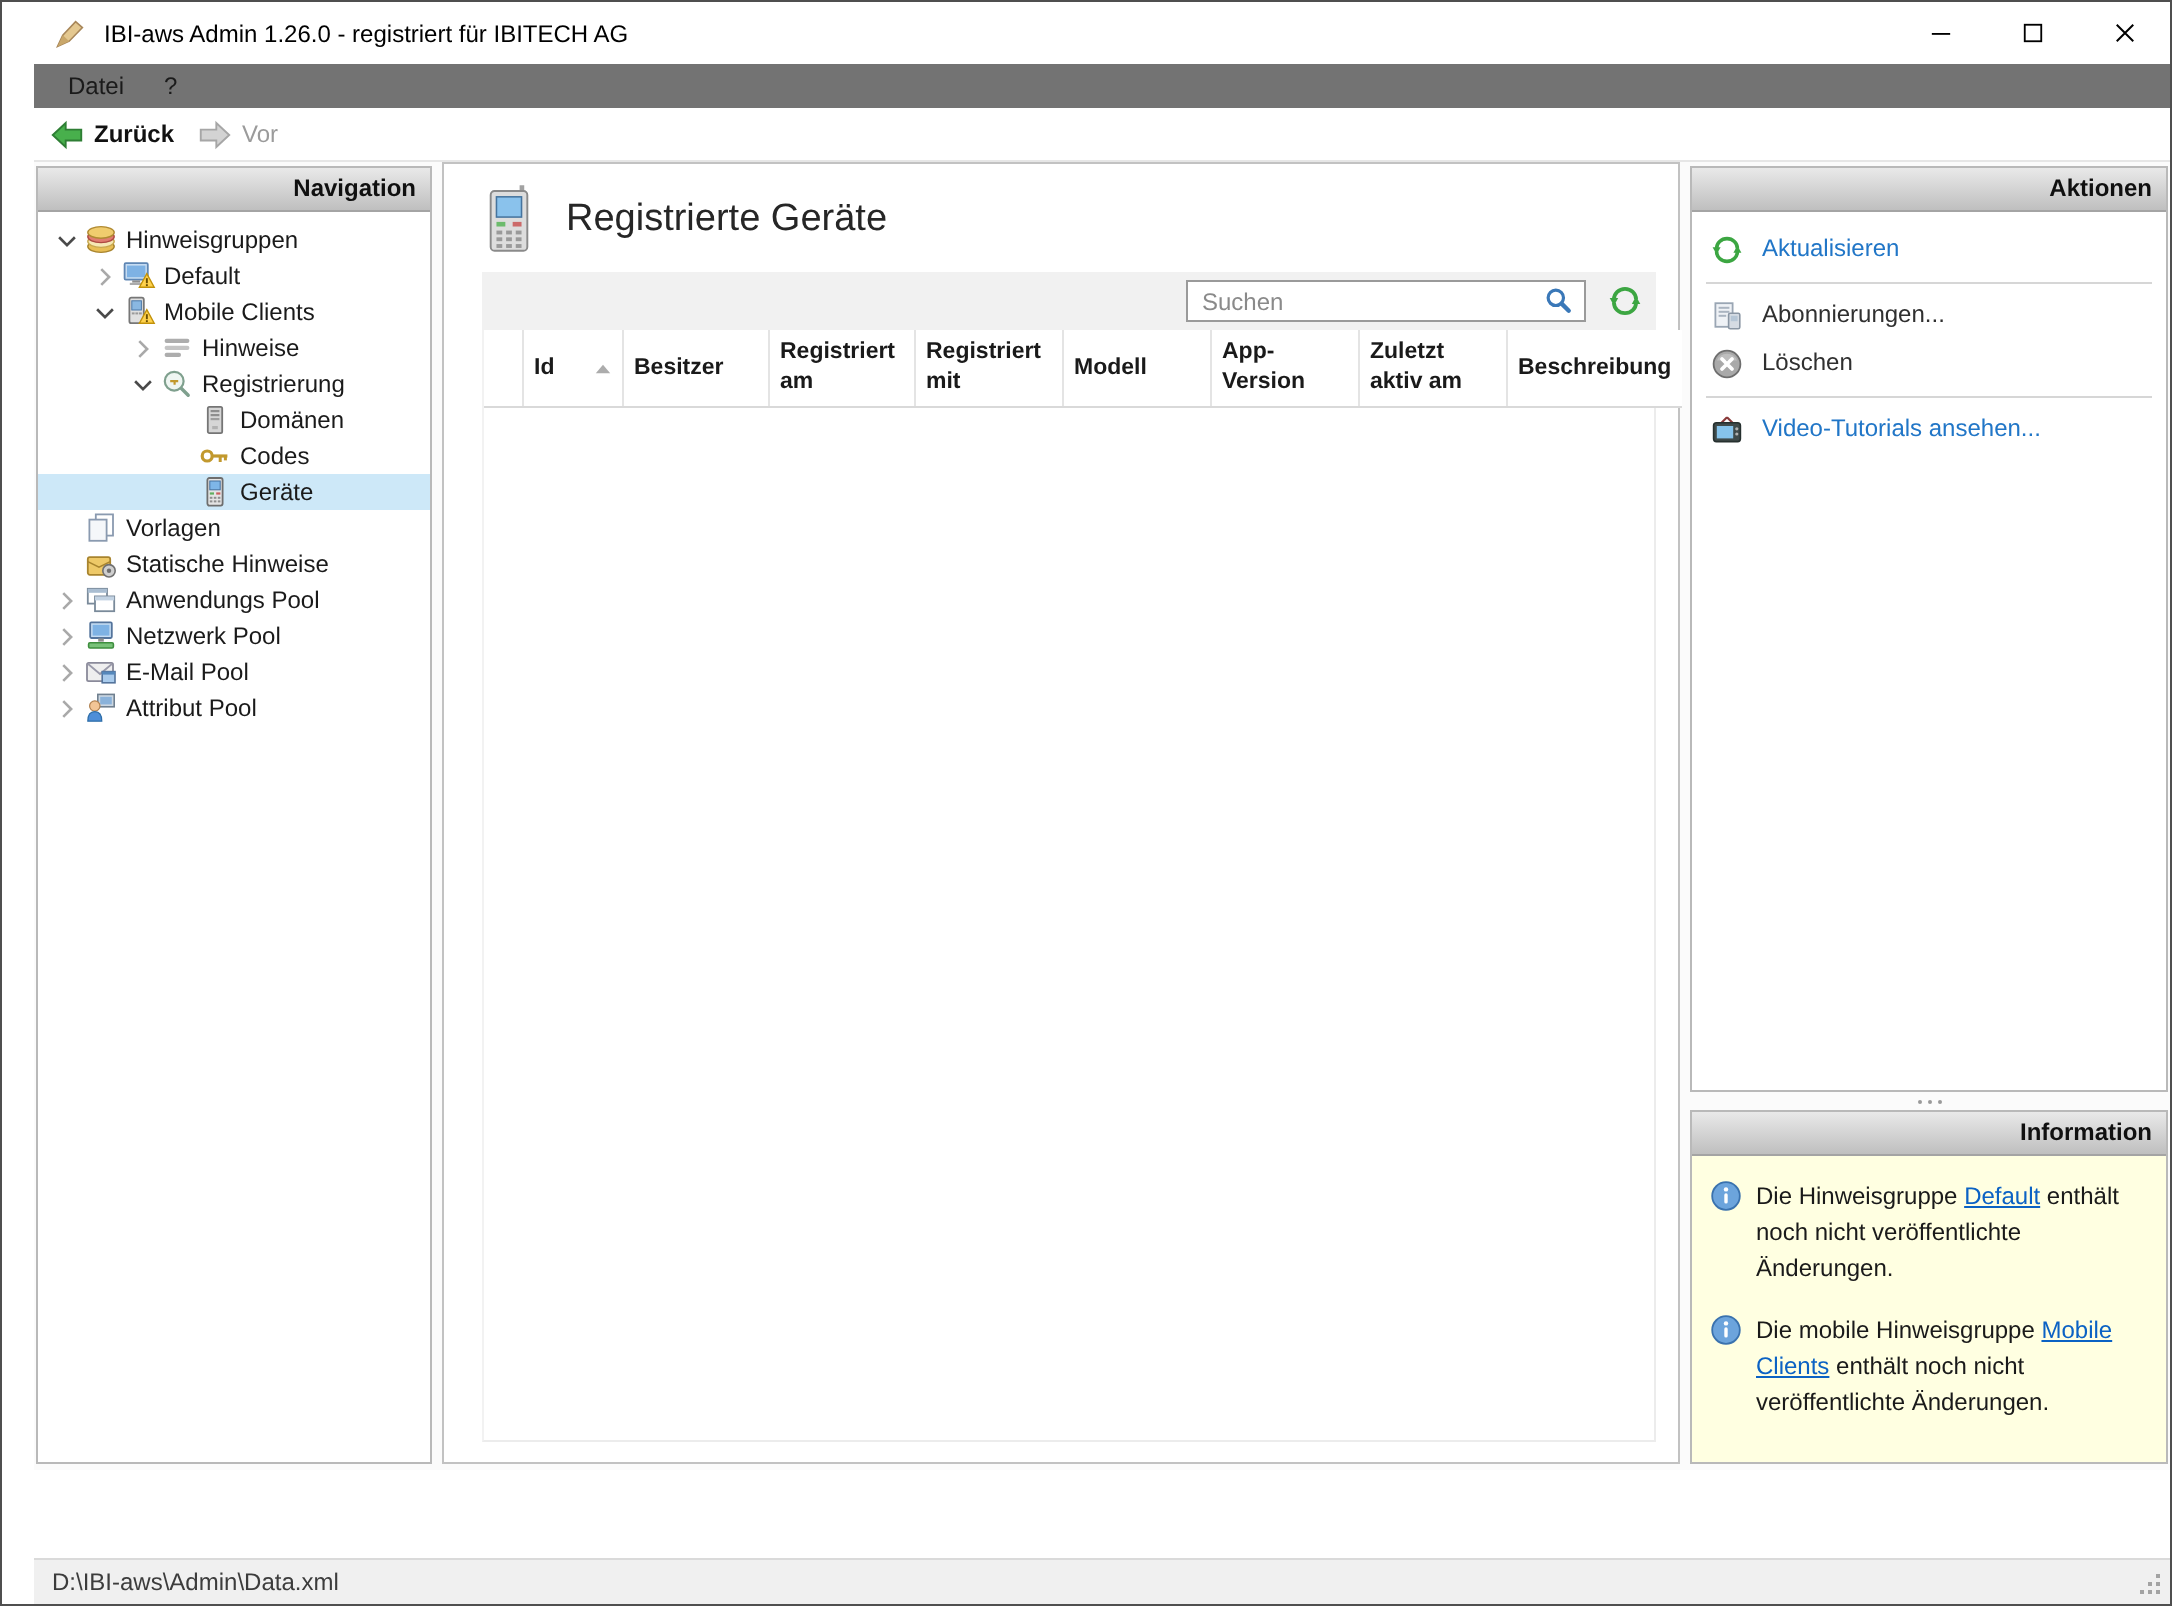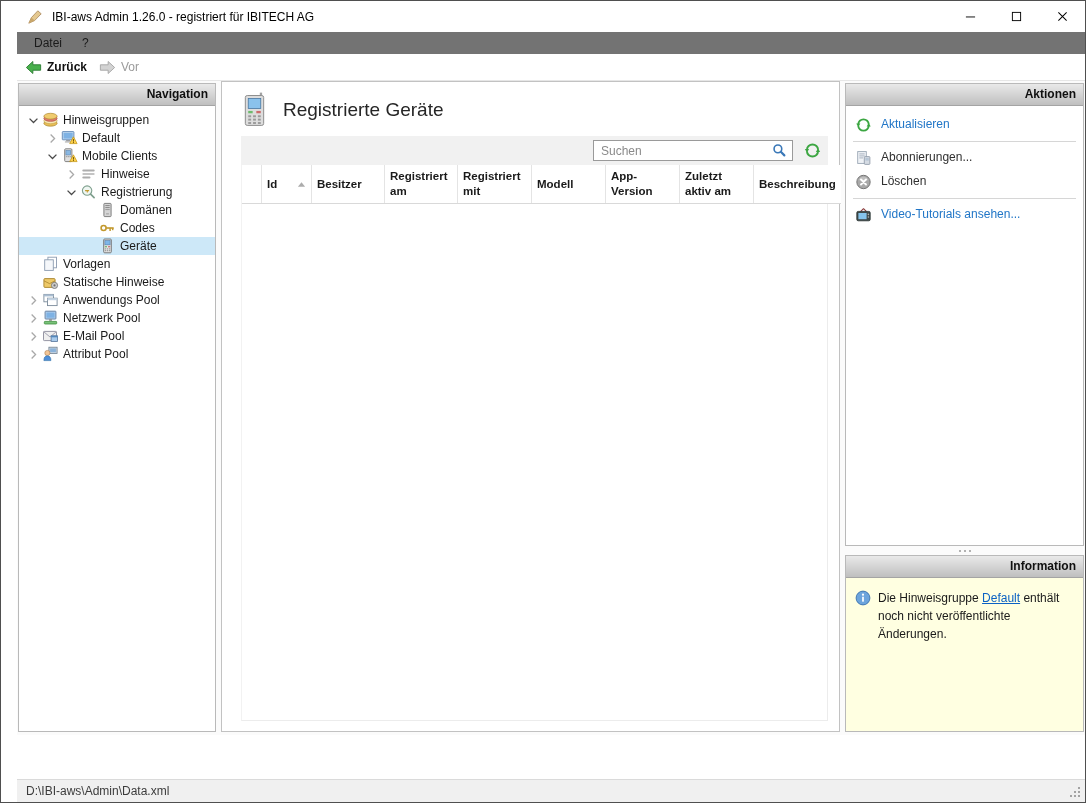--- a/index.html
+++ b/index.html
@@ -534,20 +534,30 @@
           <div class="notice">
             <span class="nicon">
               <svg viewBox="0 0 16 16">
                 <circle cx="8" cy="8" r="6.9" fill="#6ca4dc" stroke="#3a72ae" stroke-width="0.9"></circle>
                 <circle cx="8" cy="4.7" r="1.1" fill="#fff"></circle>
                 <rect x="7.15" y="6.6" width="1.7" height="5.2" rx="0.85" fill="#fff"></rect>
               </svg>
             </span>
             <div class="ntext">Die Hinweisgruppe <a>Default</a> enthält noch nicht veröffentlichte Änderungen.</div>
           </div>
+          <div class="notice">
+            <span class="nicon">
+              <svg viewBox="0 0 16 16">
+                <circle cx="8" cy="8" r="6.9" fill="#6ca4dc" stroke="#3a72ae" stroke-width="0.9"></circle>
+                <circle cx="8" cy="4.7" r="1.1" fill="#fff"></circle>
+                <rect x="7.15" y="6.6" width="1.7" height="5.2" rx="0.85" fill="#fff"></rect>
+              </svg>
+            </span>
+            <div class="ntext">Die mobile Hinweisgruppe <a>Mobile Clients</a> enthält noch nicht veröffentlichte Änderungen.</div>
+          </div>
         </div>
     </div>
 
   </div>
 
   <div class="statusbar">
     <span>D:\IBI-aws\Admin\Data.xml</span>
     <span class="grip">
         <svg viewBox="0 0 13 13">
           <g fill="#a3a3a3">

